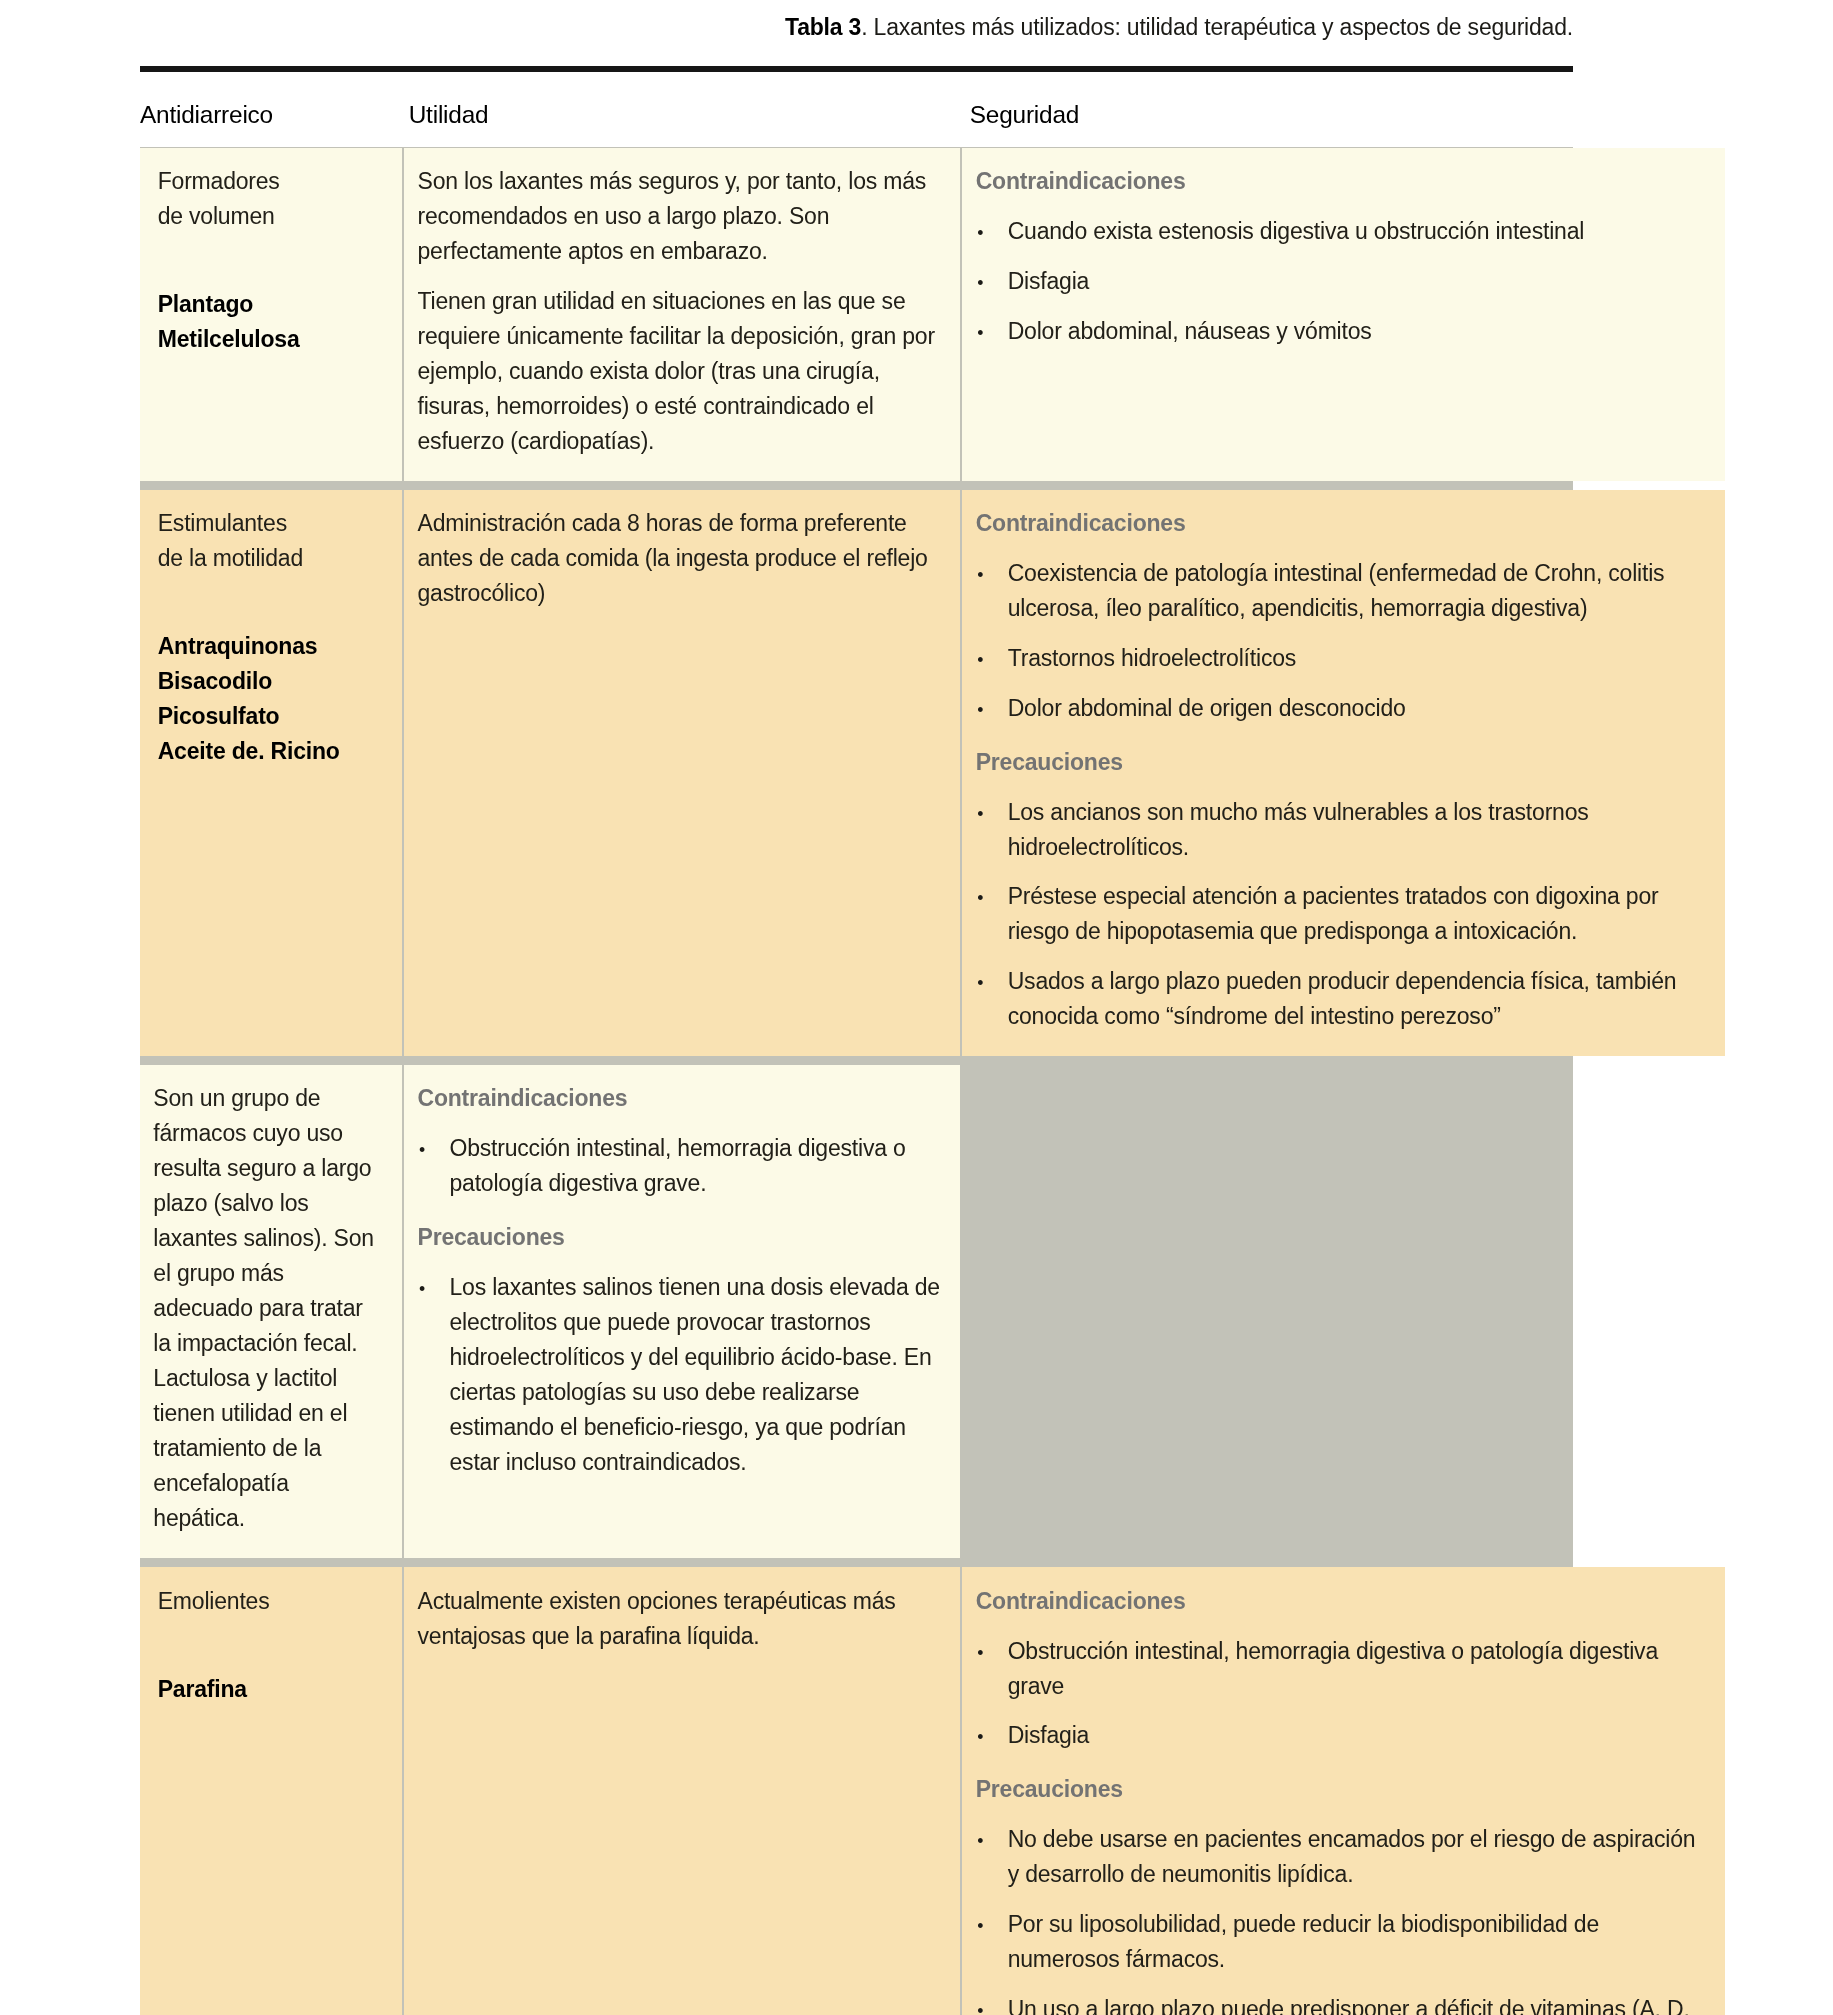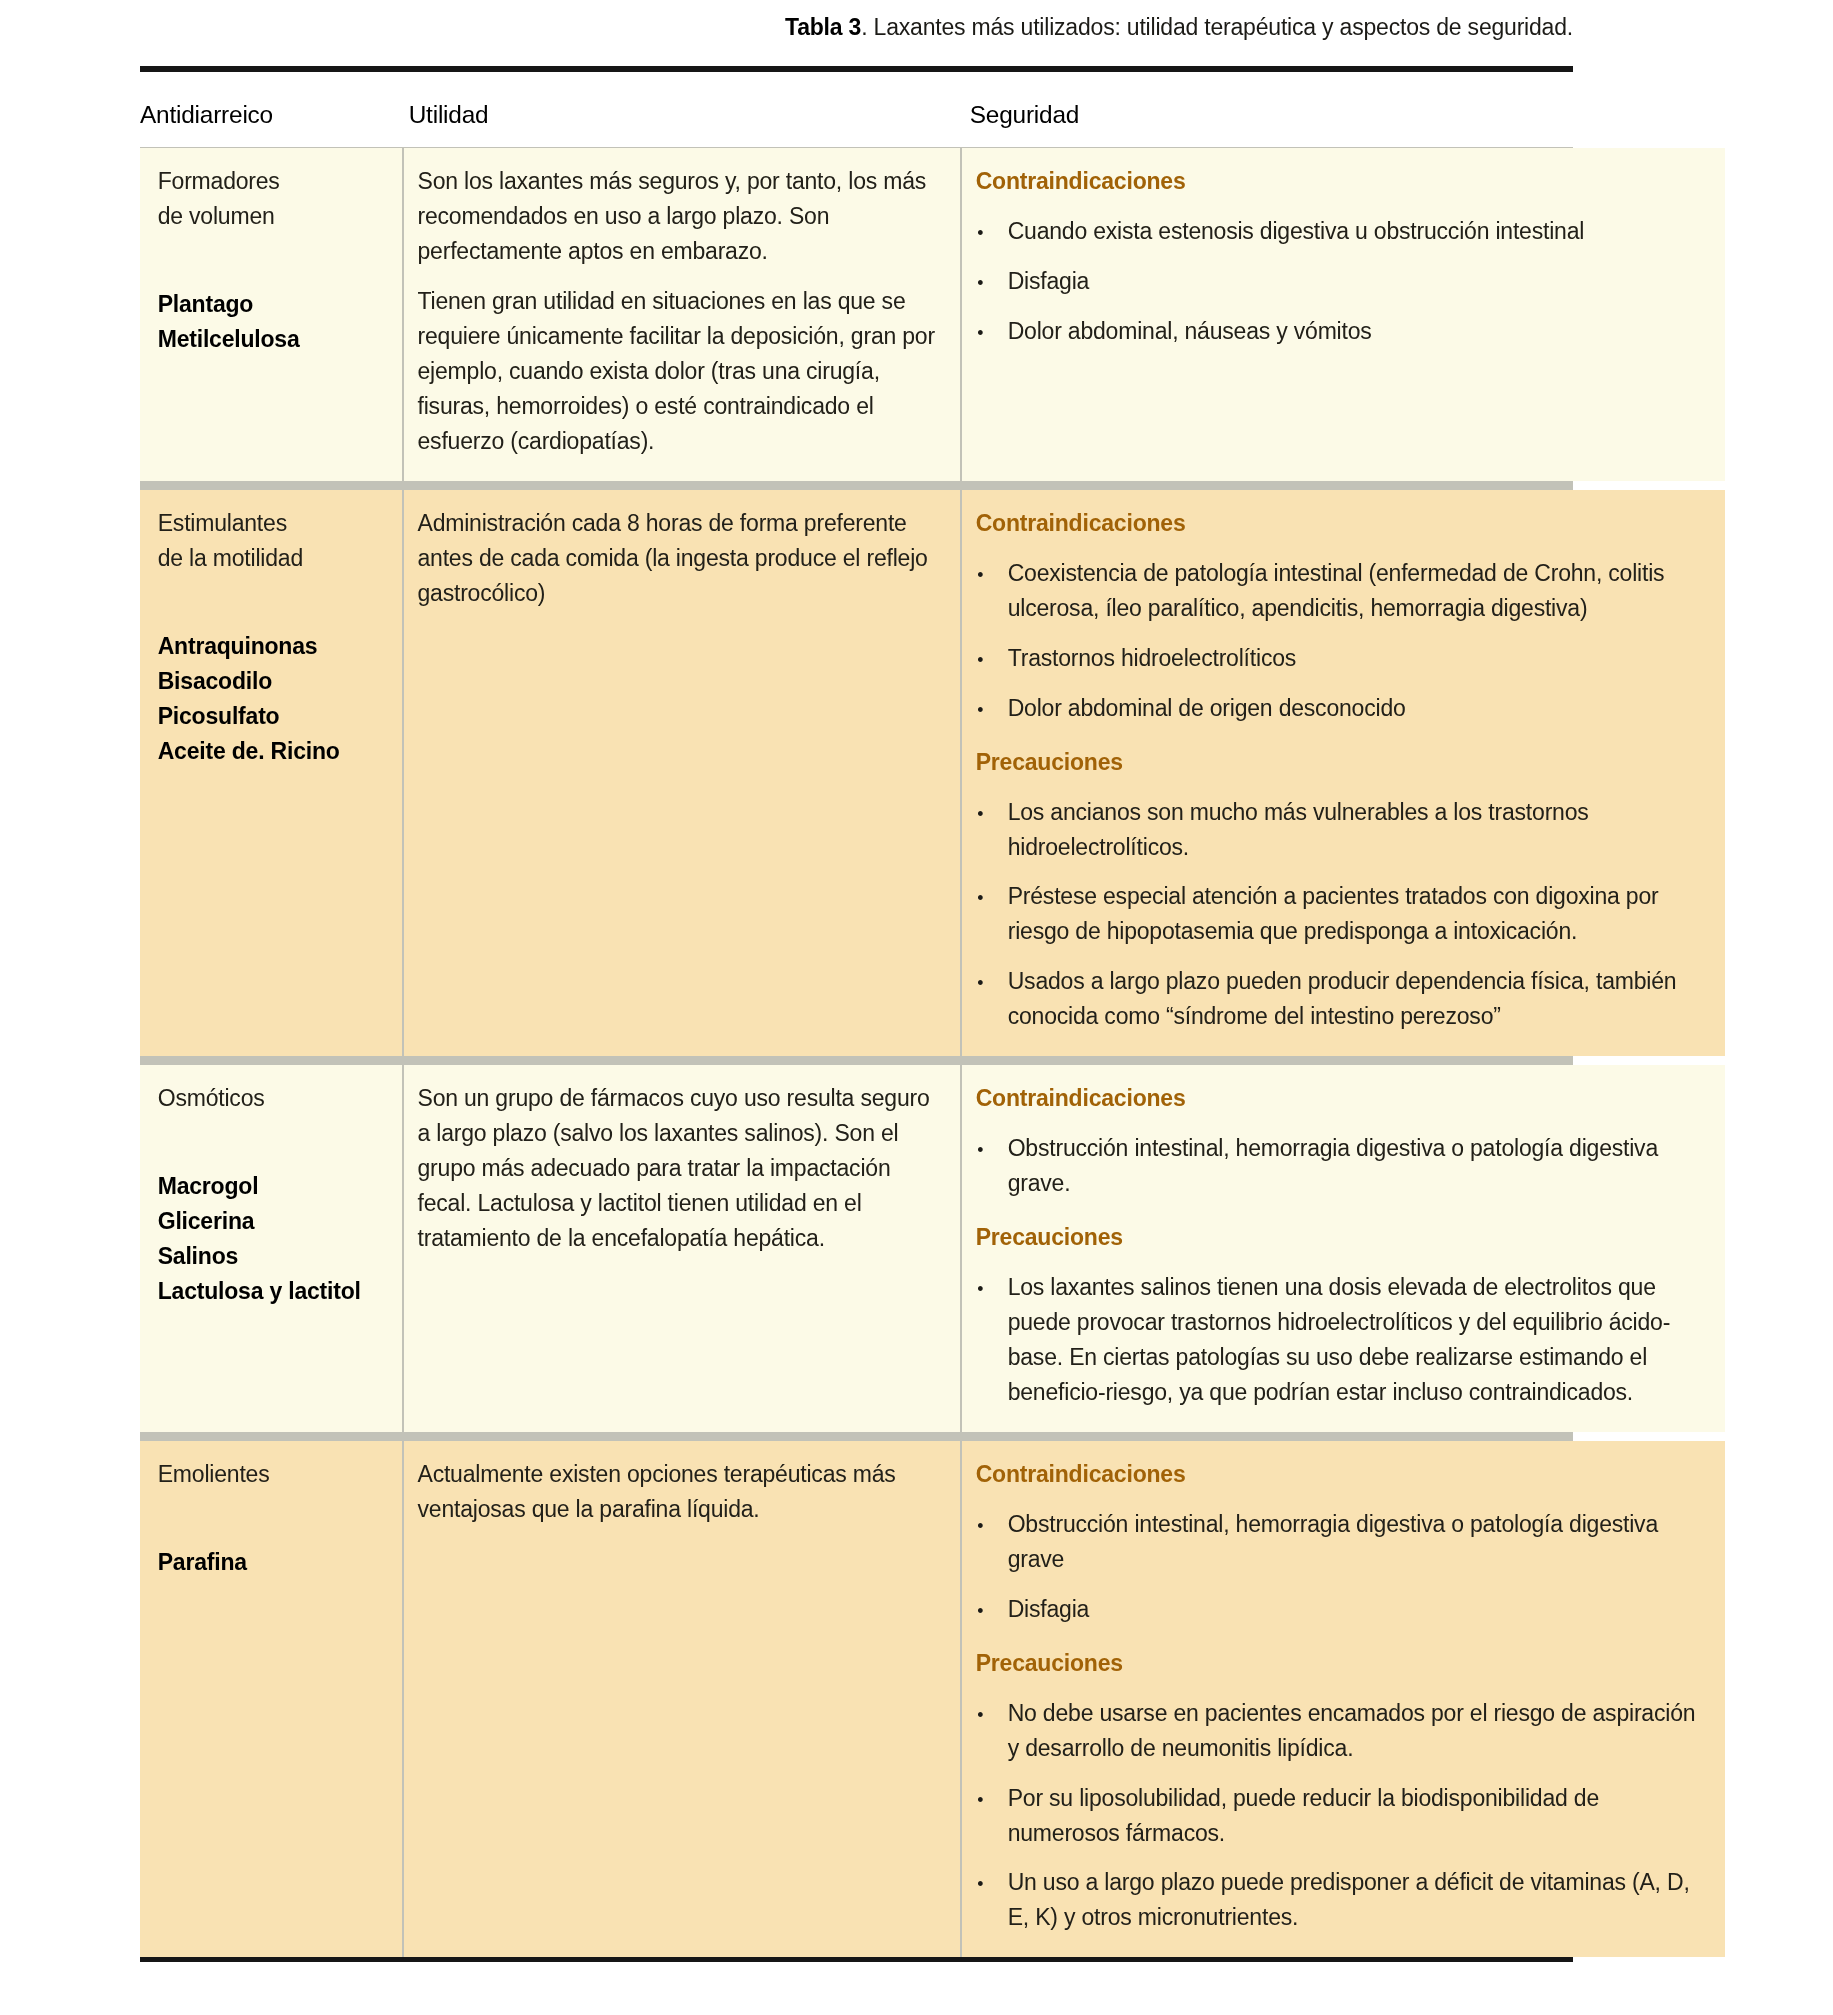--- a/index.html
+++ b/index.html
@@ -65,21 +65,21 @@
     padding: 16.3px 17.7px 22px 13.3px;
   }
   .cell.c1 { padding-left: 17.7px; }
 
   .group { white-space: pre-line; }
   .drugs { margin-top: 53px; font-weight: bold; color: #000; }
 
   .cell p { margin: 0; }
   .cell p + p { margin-top: 14.8px; }
 
-  .sec-heading { font-weight: bold; color: #a16207; }
+  .sec-heading { font-weight: bold; color: #737373; }
   .sec + .sec { margin-top: 19px; }
   ul.blist { list-style: none; margin: 14.8px 0 0 0; padding: 0; }
   ul.blist li { position: relative; padding-left: 32px; }
   ul.blist li + li { margin-top: 14.8px; }
   .dot { position: absolute; left: 1.5px; top: 0; }
   .dot::before { content: "•"; font-size: 17.7px; line-height: 35px; color: #1c1b17; }
 </style>
 </head>
 <body>
 
@@ -150,29 +150,20 @@
           <ul class="blist">
             <li><span class="dot"></span><span>Los ancianos son mucho más vulnerables a los trastornos hidroelectrolíticos.</span></li>
             <li><span class="dot"></span><span>Préstese especial atención a pacientes tratados con digoxina por riesgo de hipopotasemia que predisponga a intoxicación.</span></li>
             <li><span class="dot"></span><span>Usados a largo plazo pueden producir dependencia física, también conocida como “síndrome del intestino perezoso”</span></li>
           </ul>
         </div>
       </div>
     </div>
 
     <div class="row light">
-      <div class="cell c1">
-        <div class="group">Osmóticos</div>
-        <div class="drugs">
-          <div>Macrogol</div>
-          <div>Glicerina</div>
-          <div>Salinos</div>
-          <div>Lactulosa y lactitol</div>
-        </div>
-      </div>
       <div class="cell c2">
         <p>Son un grupo de fármacos cuyo uso resulta seguro a largo plazo (salvo los laxantes salinos). Son el grupo más adecuado para tratar la impactación fecal. Lactulosa y lactitol tienen utilidad en el tratamiento de la encefalopatía hepática.</p>
       </div>
       <div class="cell c3">
         <div class="sec">
           <div class="sec-heading">Contraindicaciones</div>
           <ul class="blist">
             <li><span class="dot"></span><span>Obstrucción intestinal, hemorragia digestiva o patología digestiva grave.</span></li>
           </ul>
         </div>

